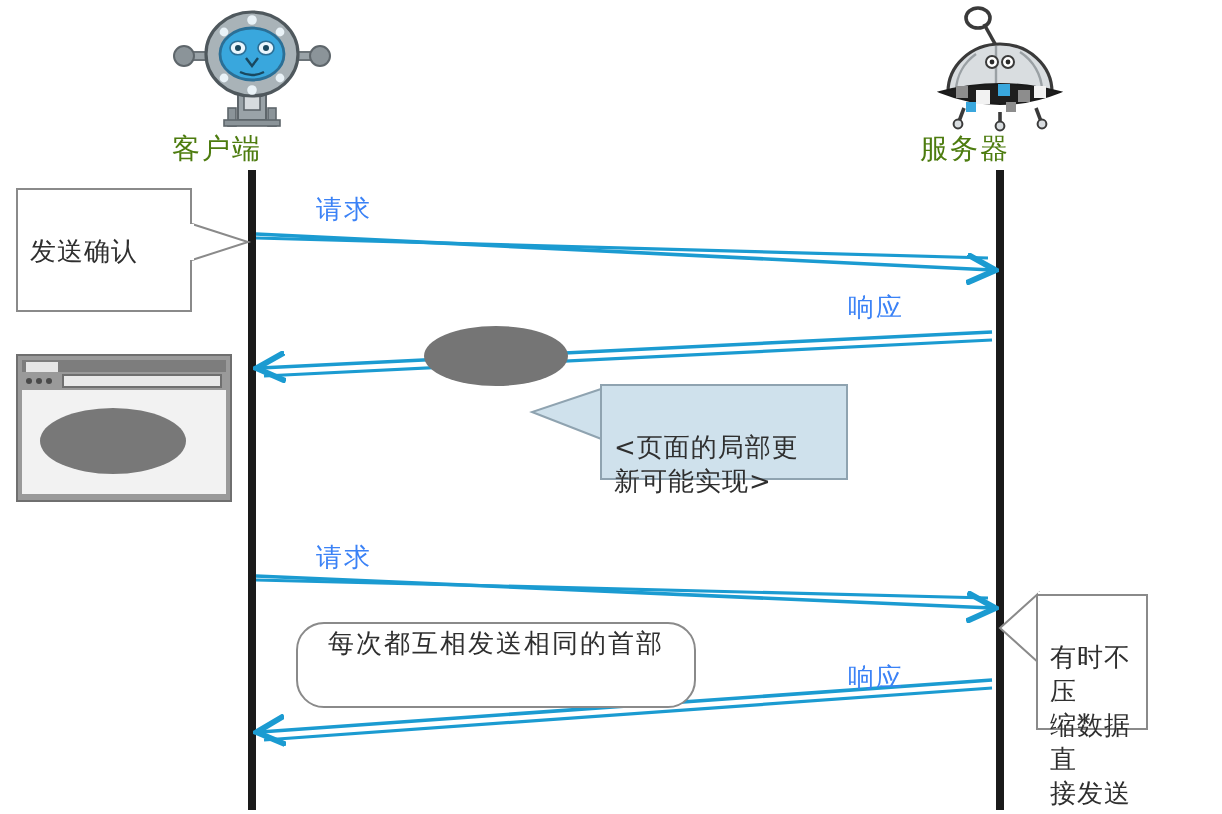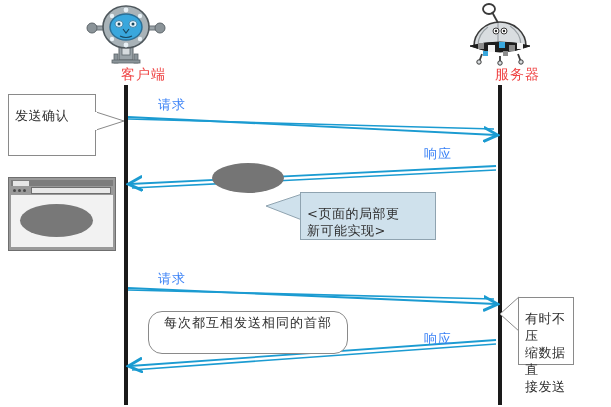--- a/index.html
+++ b/index.html
@@ -8,38 +8,38 @@
     background:#ffffff;
     font-family:"DejaVu Sans","Liberation Sans",sans-serif;
     overflow:hidden;
   }
   #stage{position:relative;width:611px;height:407px;}
   #stage > *{position:absolute;}
 
   .lifeline{background:#1a1a1a;width:4px;}
 
   .actor-label{
-    font-size:14px;color:#ef4444;letter-spacing:1px;
-    text-align:right;white-space:nowrap;
+    font-size:14px;color:#4d7c0f;letter-spacing:1px;
+    text-align:left;white-space:nowrap;
   }
 
   .msg-label{
     font-size:13px;color:#3b82f6;letter-spacing:1px;white-space:nowrap;
   }
 
   
   .callout{
     box-sizing:border-box;
     border:1px solid #8a8a8a;
     background:#ffffff;
     color:#2f2f2f;
     font-size:13px;
     line-height:17px;
     letter-spacing:0.5px;
-    padding:12px 6px;
+    padding:23px 6px;
   }
   .callout.blue{
     background:#cfe1ec;
     border-color:#8fa3b0;
   }
 
   .pill{
     box-sizing:border-box;
     border:1px solid #8a8a8a;
     border-radius:14px;
@@ -216,21 +216,21 @@
     </div>
     <div class="page">
       <div class="oval"></div>
     </div>
   </div>
 
   <svg style="left:262px;top:190px;width:42px;height:40px;" width="42" height="40">
     <path d="M40,4 L4,16 L40,30" fill="#cfe1ec" stroke="#8fa3b0" stroke-width="1"></path>
     <path d="M40,4 L40,30" stroke="#cfe1ec" stroke-width="2"></path>
   </svg>
-  <div class="callout blue" style="left:300px;top:192px;width:136px;height:48px;">
+  <div class="callout blue" style="left:300px;top:192px;width:124px;height:48px;">
     <div>&lt;页面的局部更</div>
     <div>新可能实现&gt;</div>
   </div>
 
   <div class="pill" style="left:148px;top:311px;width:200px;height:43px;">每次都互相发送相同的首部</div>
 
   <svg style="left:498px;top:290px;width:24px;height:48px;" width="24" height="48">
     <path d="M22,6 L2,24 L22,42" fill="#ffffff" stroke="#8a8a8a" stroke-width="1"></path>
     <path d="M22,6 L22,42" stroke="#ffffff" stroke-width="2"></path>
   </svg>

